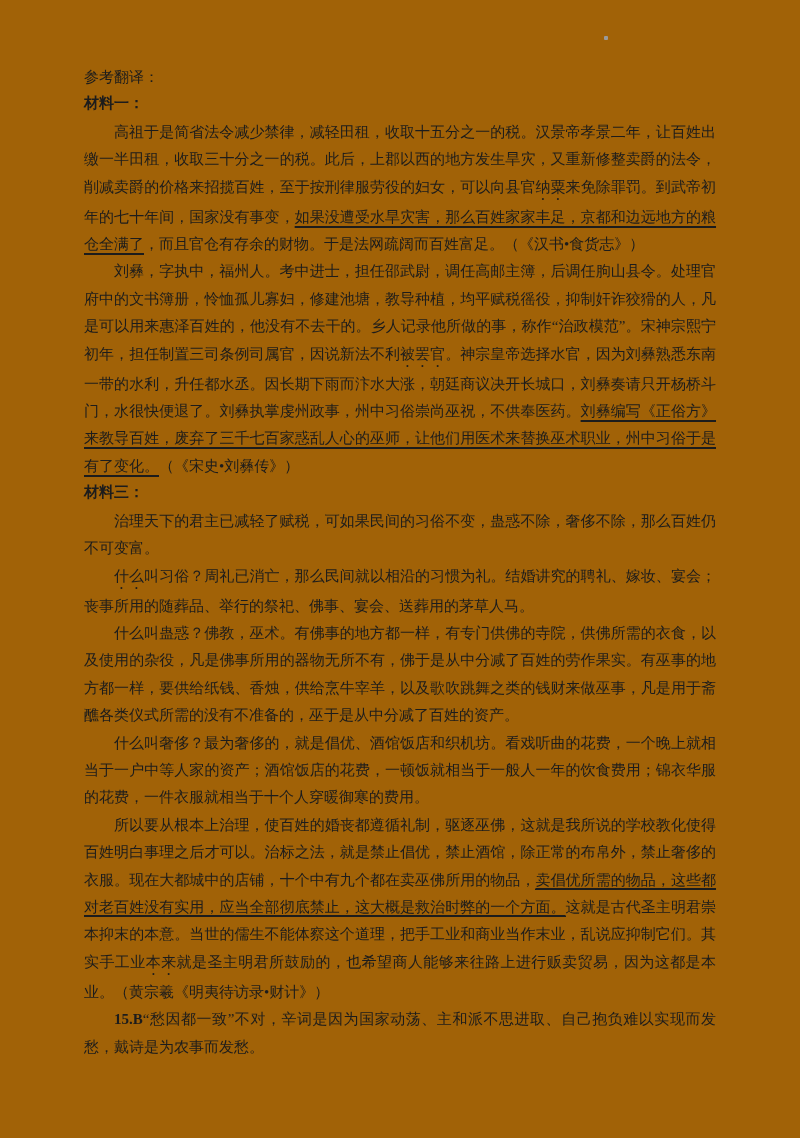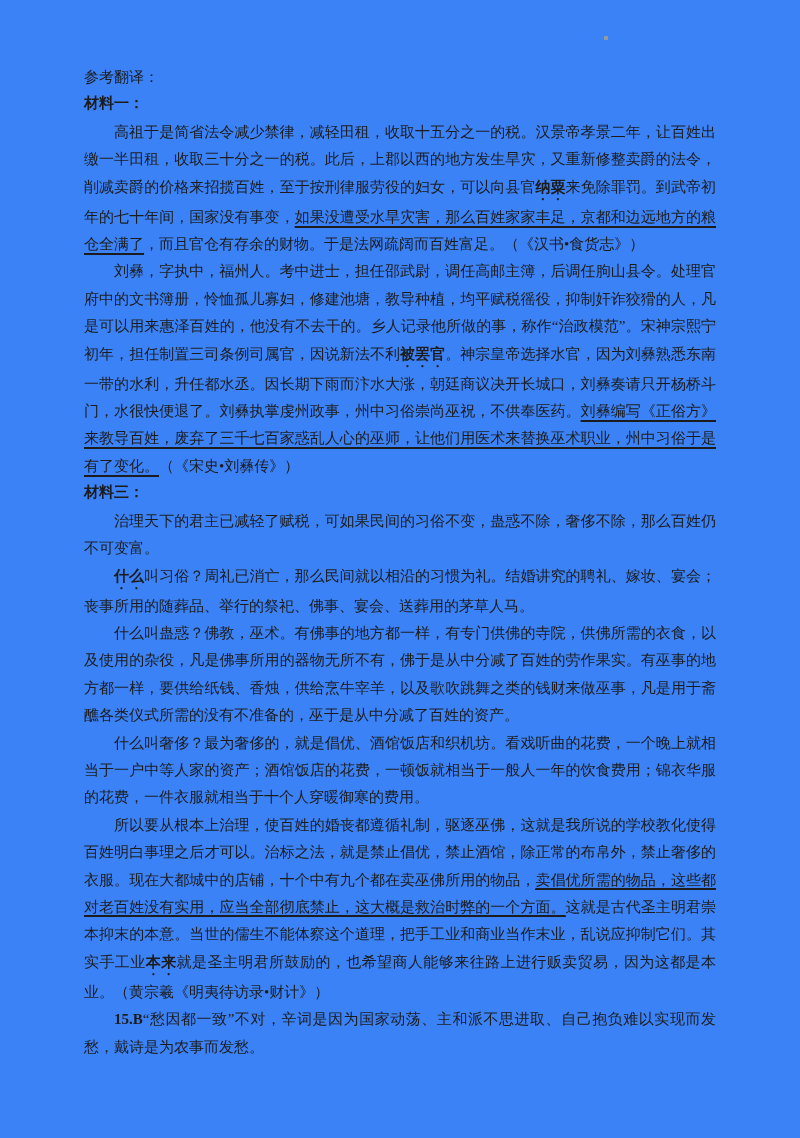--- a/index.html
+++ b/index.html
@@ -4,21 +4,21 @@
 <style>
   html, body {
     margin: 0;
     padding: 0;
     background: #ffffff;
   }
   .page {
     position: relative;
     width: 800px;
     height: 1138px;
-    background: #3b82f6;
+    background: #a16207;
     overflow: hidden;
     font-family: "Liberation Serif", "DejaVu Serif", serif;
     color: #1c1c1c;
   }
   .doc {
     position: absolute;
     left: 84px;
     top: 64px;
     width: 632px;
     font-size: 15px;
@@ -47,21 +47,21 @@
     text-underline-offset: 4px;
   }
   .run-underline-dotted {
     text-decoration: underline;
     text-decoration-thickness: 1.5px;
     text-underline-offset: 3px;
     border-bottom: 1px dotted #1c1c1c;
     padding-bottom: 1px;
   }
   .run-em-dots {
-    font-weight: bold;
+    font-weight: normal;
     -webkit-text-emphasis: dot #1c1c1c;
     -webkit-text-emphasis-position: under right;
     text-emphasis: dot #1c1c1c;
     text-emphasis-position: under right;
   }
   .run-bold {
     font-weight: bold;
   }
   .speck {
     position: absolute;

